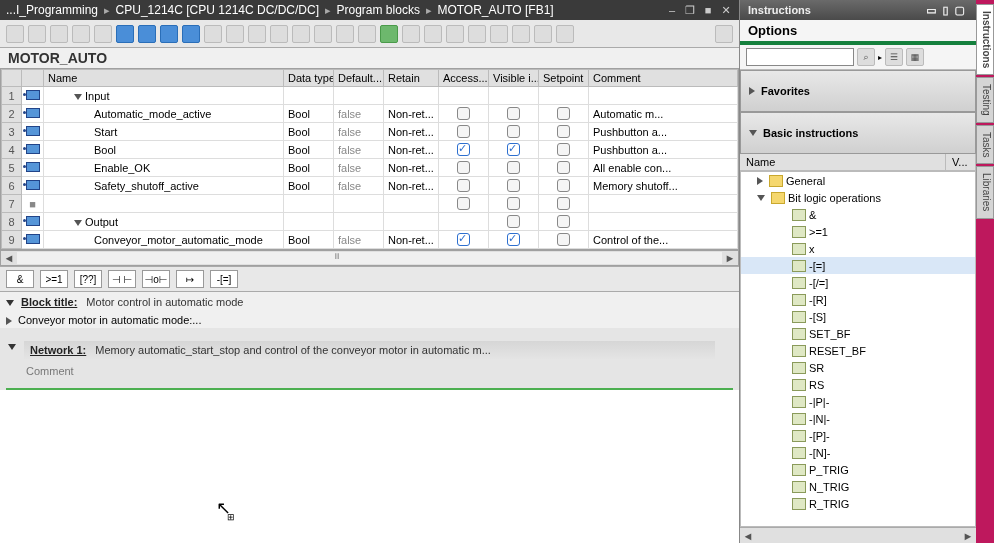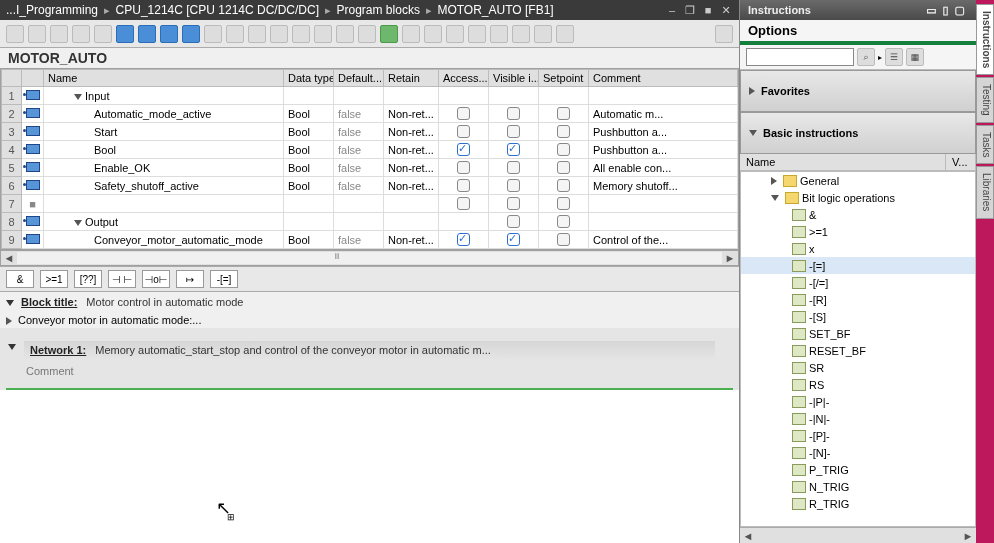--- a/index.html
+++ b/index.html
@@ -82,21 +82,21 @@
 .tree-hdr { background:#e0e0e0; border-bottom:1px solid #bbb; display:flex; }
 .tree-hdr .col { flex:1; padding:2px 6px; font-size:11px; border-right:1px solid #bbb; }
 .tree-hdr .col.v { flex:0 0 30px; }
 
 .tree { background:#fff; flex:1; overflow:auto; border:1px solid #bbb; }
 .tnode { padding:1px 2px 1px 6px; display:flex; align-items:center; gap:3px; height:17px; cursor:pointer; }
 .tnode.sel { background:#d9e7f7; }
 .tnode .ticon { width:14px; height:12px; background:#f5d76e; border:1px solid #c9a82e; }
 .tnode .ticon.folder { background:#f5d76e; }
 .tnode .ticon.op { background:#dfe8c4; border-color:#8a9a5a; }
-.tnode.ind1 { padding-left:30px; }
+.tnode.ind1 { padding-left:16px; }
 .tnode.ind2 { padding-left:40px; }
 .side-tab { writing-mode: vertical-rl; background:#d5d5d5; border:1px solid #999; padding:6px 1px; font-size:10px; text-align:center; color:#444; cursor:pointer; }
 .side-tab.active { background:#fff; font-weight:bold; }
 
 .right-inner { display:flex; flex:1; overflow:hidden; }
 .right-main { flex:1; display:flex; flex-direction:column; overflow:hidden; }
 
 .scroll-foot { height:16px; background:#e0e0e0; border-top:1px solid #aaa; display:flex; align-items:center; }
 .scroll-foot .arrow { width:16px; text-align:center; color:#555; }
 </style>

